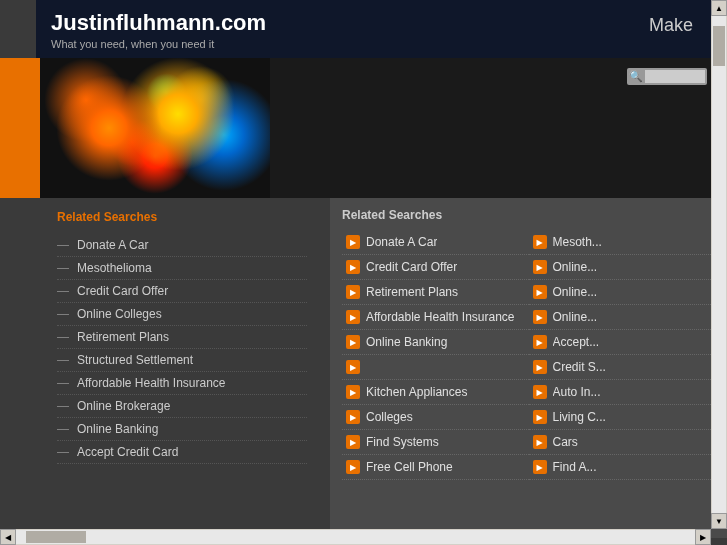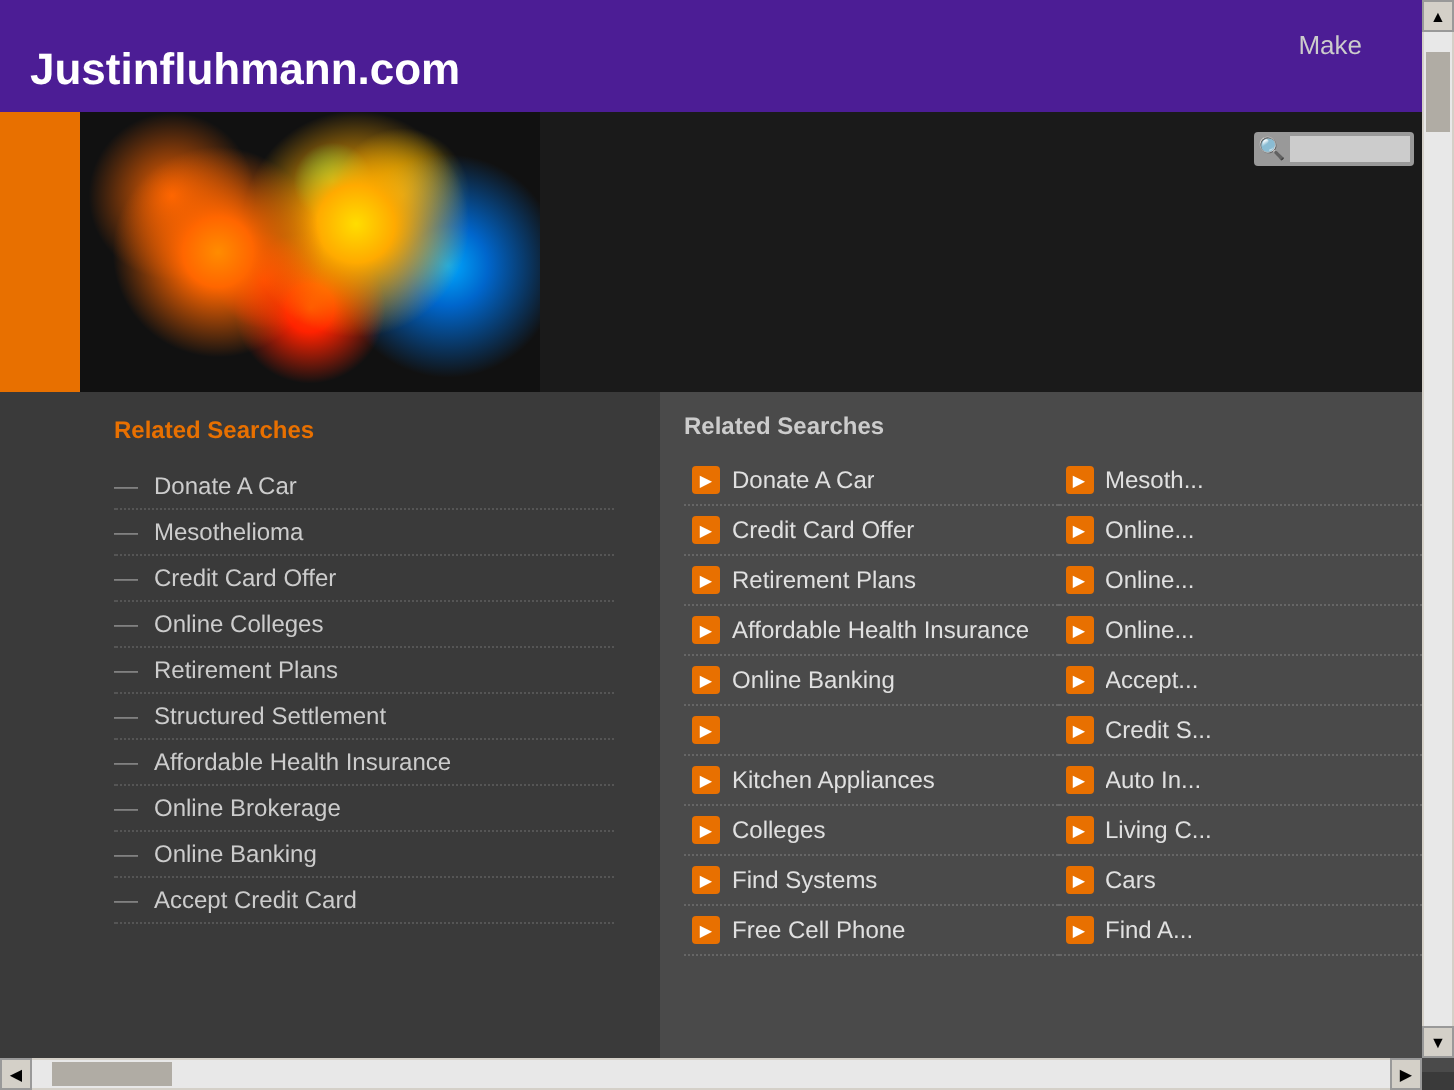--- a/index.html
+++ b/index.html
@@ -7,40 +7,41 @@
       width: 727px;
       height: 545px;
       background-color: #3a3a3a;
       font-family: Arial, sans-serif;
       overflow: hidden;
       position: relative;
     }
 
     
     #header {
-      background-color: #4c1d95;
-      padding: 22px 15px 8px 15px;
+      background-color: #0f172a;
+      padding: 10px 15px 8px 15px;
       position: relative;
+      margin-left: 36px;
     }
     #site-title {
       color: #ffffff;
       font-size: 22px;
       font-weight: bold;
     }
     #site-tagline {
       color: #aaaaaa;
       font-size: 11px;
       margin-top: 2px;
     }
     #make-link {
       position: absolute;
-      right: 46px;
+      right: 34px;
       top: 15px;
       color: #cccccc;
-      font-size: 13px;
+      font-size: 18px;
       text-decoration: none;
     }
 
     
     #banner {
       width: 100%;
       height: 140px;
       background: #1a1a1a;
       position: relative;
       overflow: hidden;
@@ -237,20 +238,21 @@
       width: 14px;
       height: 40px;
       margin: 0 auto;
     }
   </style>
 </head>
 <body>
 
 <div id="header">
   <div id="site-title">Justinfluhmann.com</div>
+  <div id="site-tagline">What you need, when you need it</div>
   <a id="make-link" href="#">Make</a>
 </div>
 
 <div id="banner">
   <div id="banner-accent"></div>
   <div id="banner-image"></div>
 
   <div id="search-box" style="position:absolute;right:20px;top:10px;background:#999;padding:2px;border-radius:2px;">
     <span style="color:#333;font-size:11px;margin-right:2px;">🔍</span>
     <input id="search-input-field" type="text" style="width: 60px; font-size: 10px; padding: 1px 3px; border: none; outline: none; background: rgb(204, 204, 204);">

